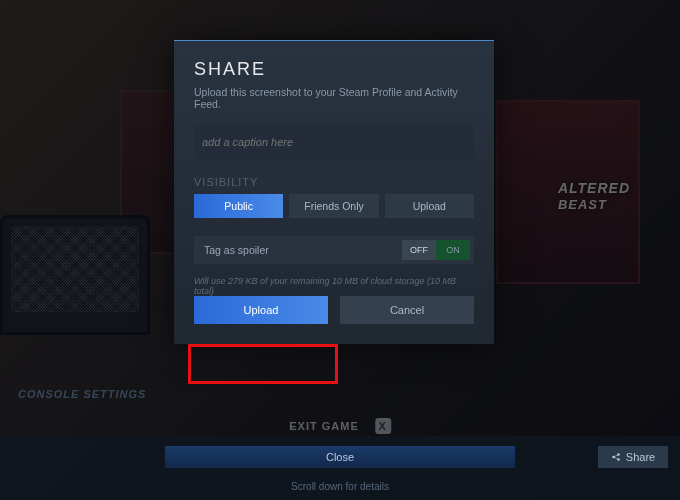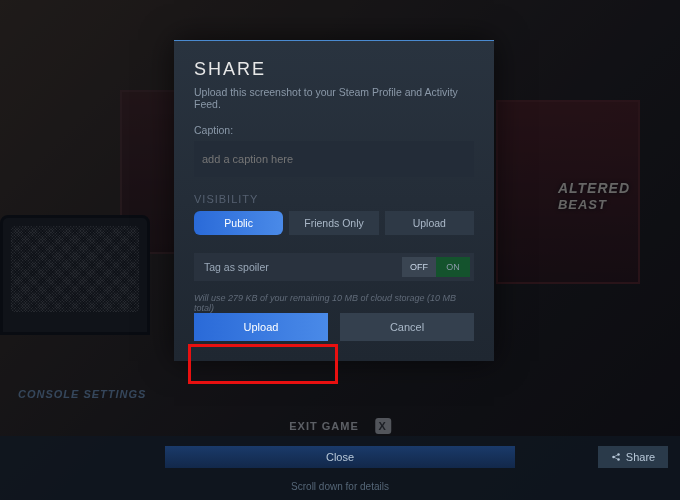--- a/index.html
+++ b/index.html
@@ -22,25 +22,25 @@
 
 .bottom-bar { position: absolute; left: 0; right: 0; bottom: 0; height: 64px; background: rgba(15,22,32,0.85); }
 .close-btn { position: absolute; left: 165px; right: 165px; top: 10px; height: 22px; background: linear-gradient(#1a3a6a,#12284a); color: #b8c8d8; font-size: 11px; display:flex; align-items:center; justify-content:center; cursor:pointer; }
 .share-btn { position: absolute; right: 12px; top: 10px; height: 22px; width: 70px; background: #2a3a4a; color: #b8c8d8; font-size: 11px; display:flex; align-items:center; justify-content:center; gap:5px; cursor:pointer; }
 .scroll-hint { position:absolute; bottom: 8px; left:50%; transform:translateX(-50%); color:#556677; font-size:10px; }
 
 .dialog { position: absolute; left: 174px; top: 40px; width: 320px; background: linear-gradient(180deg, #29333f 0%, #1f2731 100%); border-top: 1px solid #4a8ad0; padding: 18px 20px 20px; box-shadow: 0 0 30px rgba(0,0,0,0.6); }
 .dialog-title { color: #e8e8e8; font-size: 18px; letter-spacing: 2px; font-weight: 400; margin-bottom: 6px; }
 .dialog-sub { color: #8a98a8; font-size: 10.5px; margin-bottom: 14px; }
 .label { color: #8a98a8; font-size: 10.5px; margin-bottom: 5px; }
-.caption-input { width: 100%; height: 36px; background: #232c38; border: none; color: #6a7888; font-size: 11px; padding: 6px 8px; margin-bottom: 16px; }
+.caption-input { width: 100%; height: 36px; background: #232c38; border: none; color: #6a7888; font-size: 11px; font-style: italic; padding: 6px 8px; margin-bottom: 16px; }
 .vis-label { color: #556070; font-size: 11px; letter-spacing: 1px; margin-bottom: 6px; }
 .vis-row { display:flex; gap:6px; margin-bottom: 18px; }
 .vis-btn { flex:1; height: 24px; background: #2e3946; color: #aab8c8; font-size: 10.5px; display:flex; align-items:center; justify-content:center; cursor:pointer; }
-.vis-btn.active { background: linear-gradient(90deg,#2a6ad8,#4a8ae8); color:#fff;border-radius:6px; }
+.vis-btn.active { background: linear-gradient(90deg,#2a6ad8,#4a8ae8); color:#fff; }
 .spoiler-row { display:flex; align-items:center; justify-content:space-between; background:#29323e; height:28px; padding: 0 4px 0 10px; margin-bottom: 12px; }
 .spoiler-text { color:#9aa8b8; font-size:10.5px; }
 .toggle { display:flex; }
 .toggle span { width:34px; height:20px; display:flex; align-items:center; justify-content:center; font-size:9px; color:#8a98a8; background:#14532d; cursor:pointer; }
 .toggle span.sel { background:#3a4552; color:#cad8e8; }
 .storage-text { color:#606a78; font-size:9px; font-style:italic; margin-bottom:0; }
 .action-row { display:flex; gap:12px;border-radius:12px; }
 .action-btn { flex:1; height:28px; display:flex; align-items:center; justify-content:center; font-size:11px; cursor:pointer; }
 .upload { background: linear-gradient(90deg,#2a6ad8,#4a8ae8); color:#fff; }
 .cancel { background:#34404e; color:#aab8c8; }
@@ -78,21 +78,20 @@
       </svg>
     <span>Share</span>
   </div>
   <div class="scroll-hint">Scroll down for details</div>
 </div>
 
 <div class="dialog">
   <div class="dialog-title">SHARE</div>
   <div class="dialog-sub">Upload this screenshot to your Steam Profile and Activity Feed.</div>
 
-  <div class="label">Caption:</div>
   <input class="caption-input" placeholder="add a caption here" style="">
 
   <div class="vis-label">VISIBILITY</div>
   <div class="vis-row">
     <div class="vis-btn active">Public</div>
     <div class="vis-btn">Friends Only</div>
     <div class="vis-btn">Upload</div>
   </div>
 
   <div class="spoiler-row">

